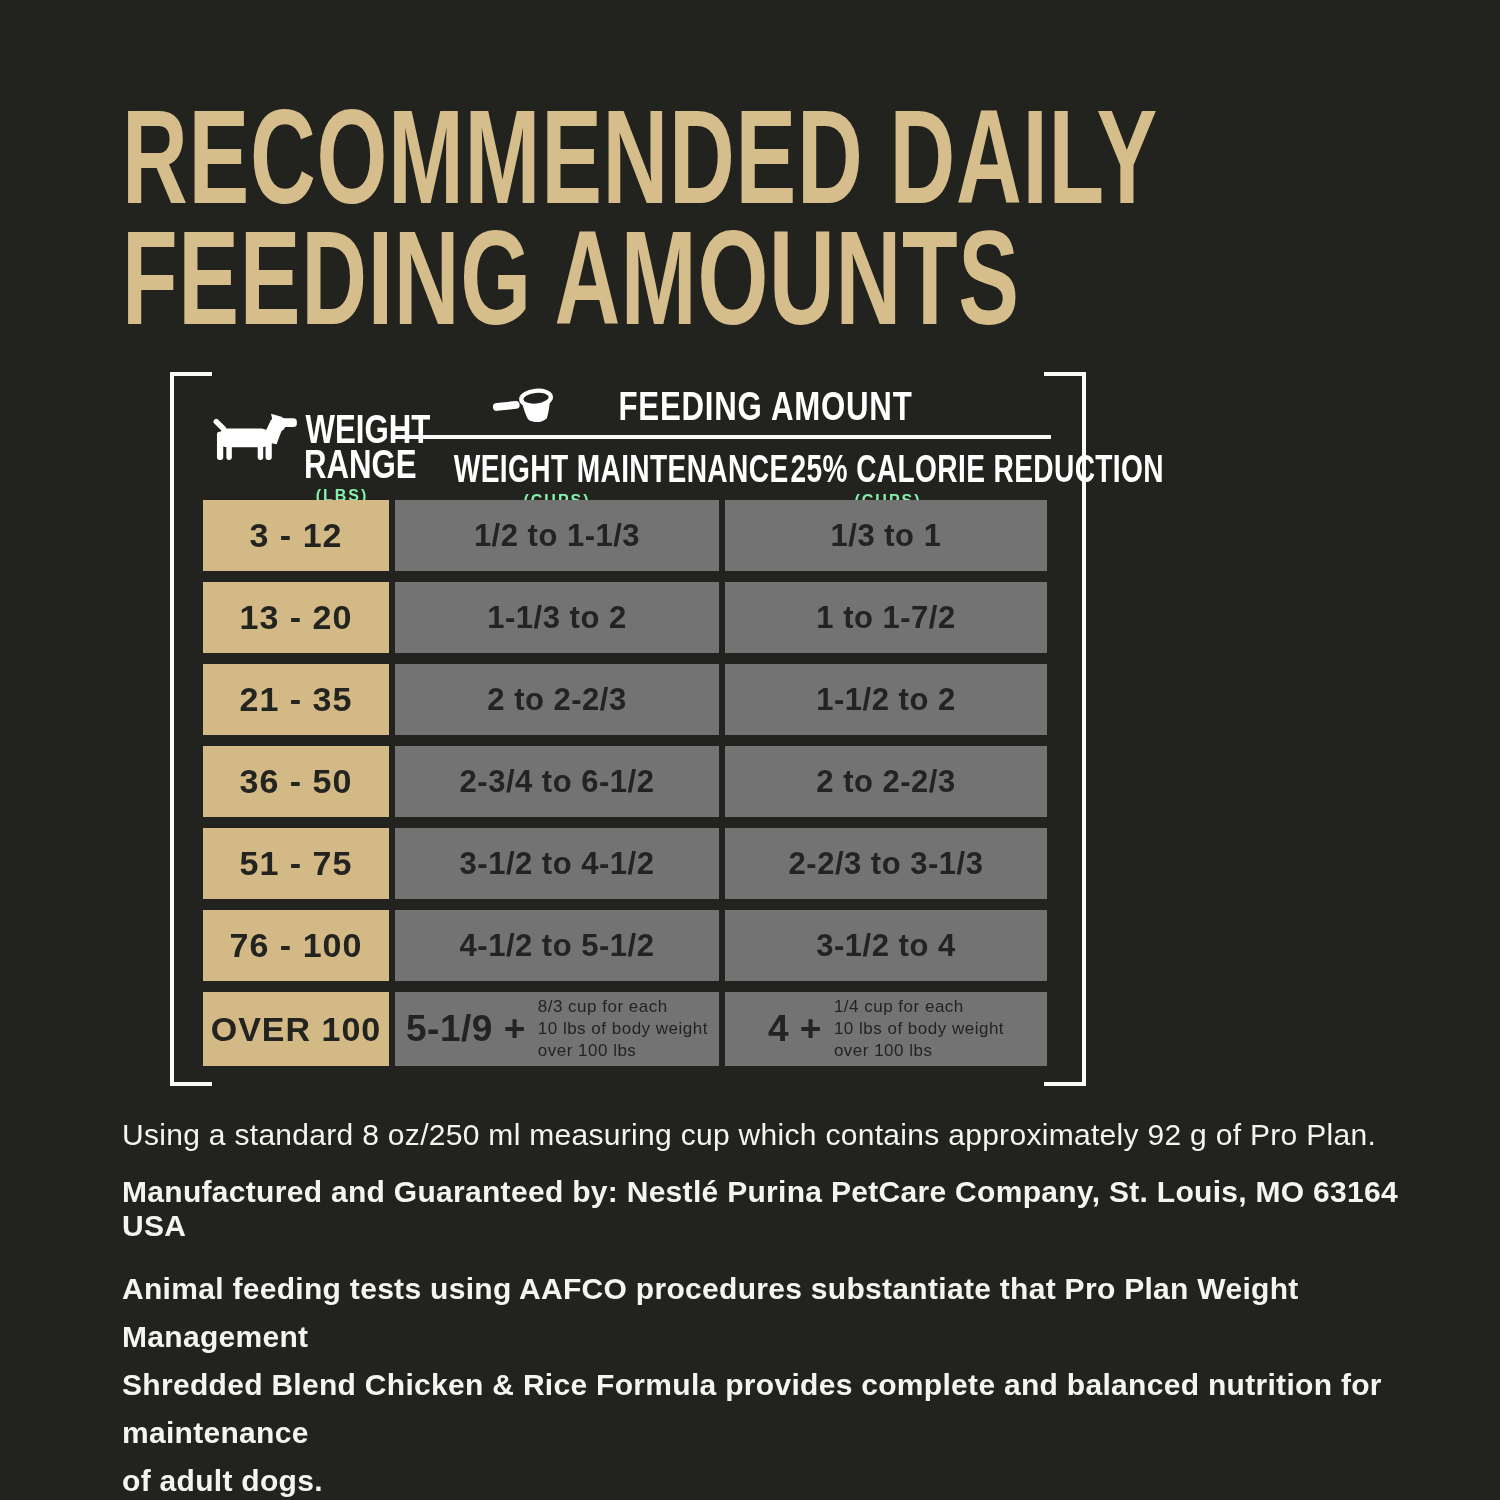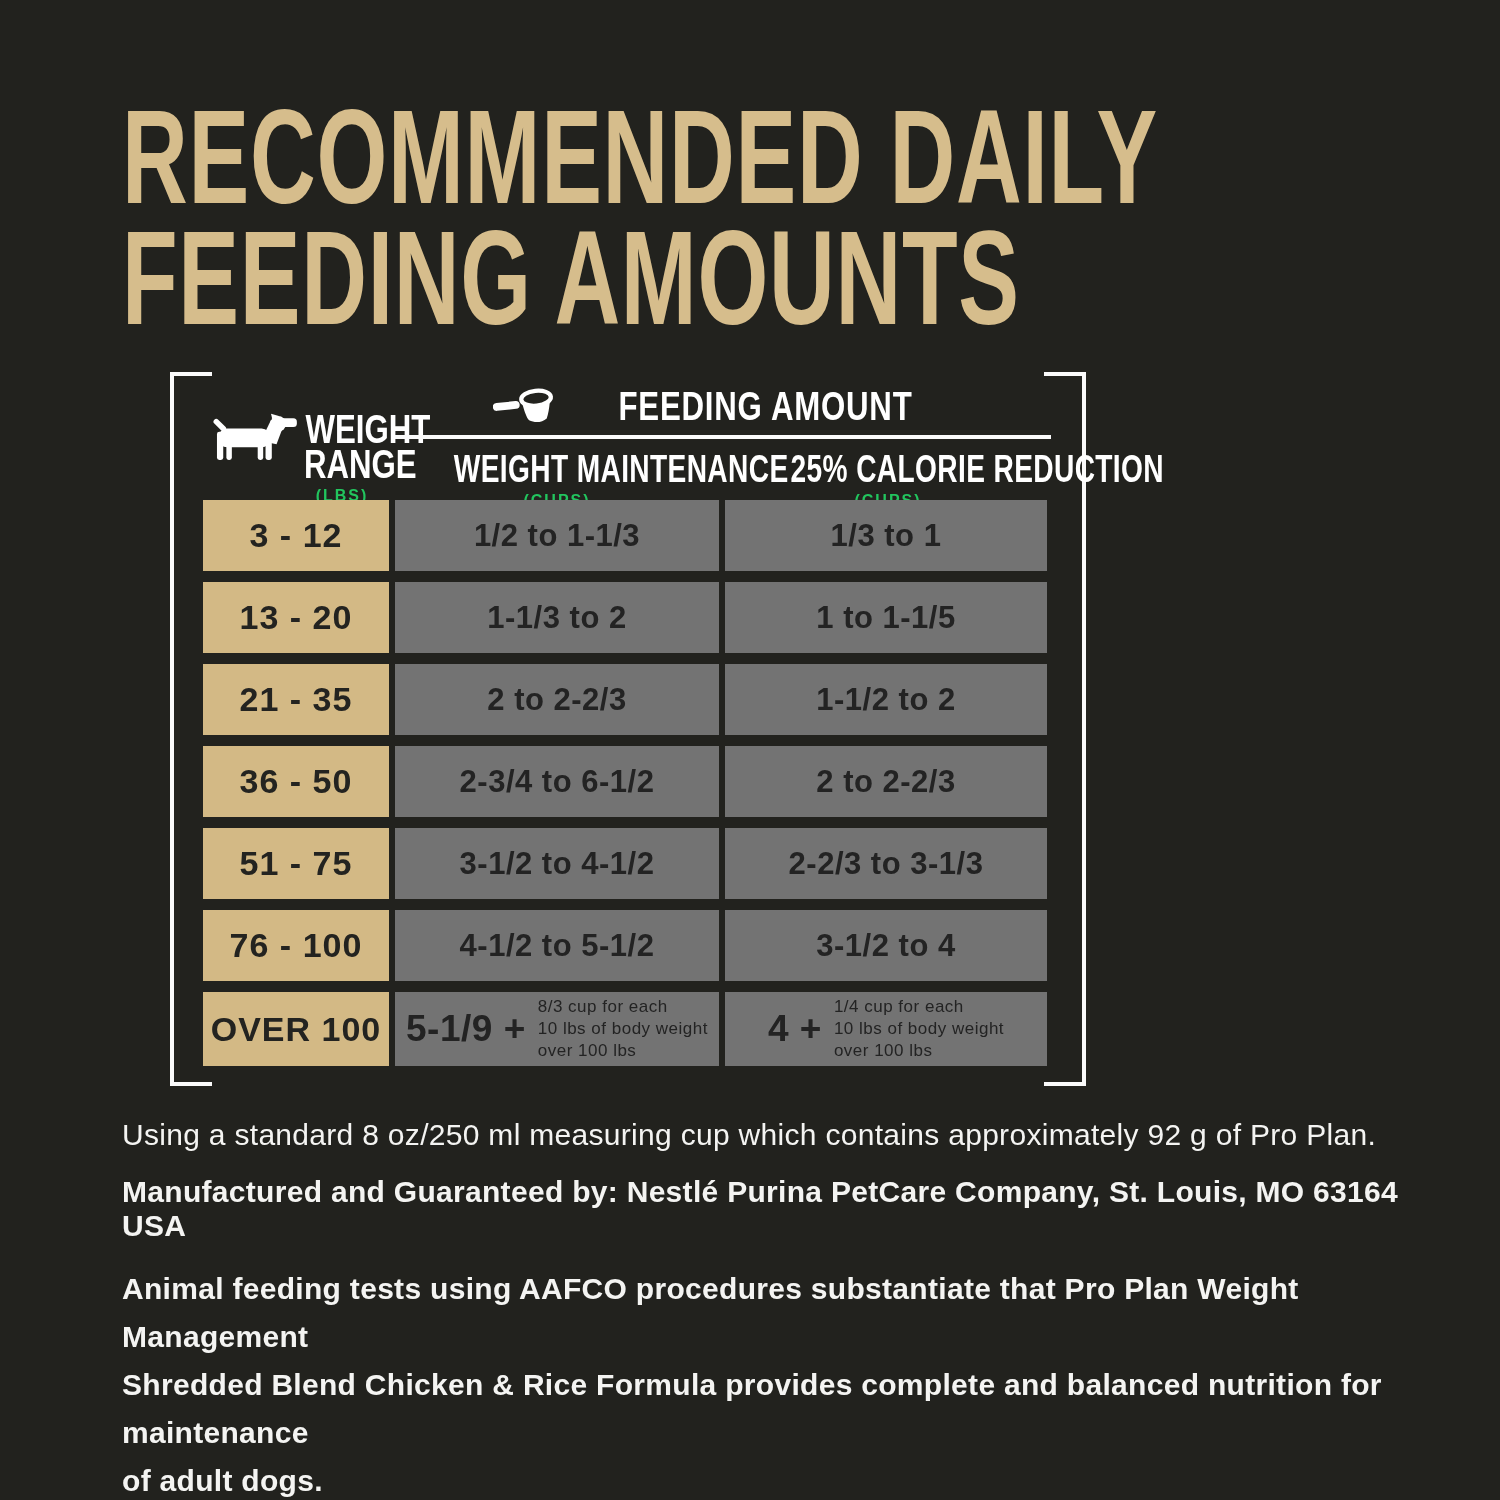--- a/index.html
+++ b/index.html
@@ -19,21 +19,21 @@
   
   .tablewrap { position:absolute; left:122px; top:372px; width:916px; height:714px;margin-left:48px; }
   .bracket { position:absolute; top:0; bottom:0; width:42px; }
   .bracket.left  { left:0;  border-left:4px solid #fafafa;  border-top:4px solid #fafafa; border-bottom:4px solid #fafafa; }
   .bracket.right { right:0; border-right:4px solid #fafafa; border-top:4px solid #fafafa; border-bottom:4px solid #fafafa; }
 
   .dog { position:absolute; left:36px; top:40px; width:94px; height:66px; }
   .wrtext { position:absolute; left:118px; top:40px; width:108px; text-align:center; color:#fff; }
   .wrline { font-size:40px; font-weight:bold; line-height:35px; white-space:nowrap; }
   .wrline span { display:inline-block; transform:scaleX(0.78); transform-origin:50% 50%; }
-  .unit { font-size:16px; font-weight:bold; letter-spacing:2px; color:#22c55e; margin-top:5px; }
+  .unit { font-size:16px; font-weight:bold; letter-spacing:2px; color:#86efac; margin-top:5px; }
 
   .feedhead { position:absolute; left:225px; top:12px; width:656px;
     display:flex; align-items:center; justify-content:center; gap:16px; color:#fff; }
   .cup { width:68px; height:42px; }
   .feedlabel { font-size:40px; font-weight:bold; white-space:nowrap; display:inline-block;
     transform:scaleX(0.78); transform-origin:50% 50%; letter-spacing:1px; }
 
   .rule { position:absolute; left:225px; top:63px; width:656px; height:4px; background:#fafafa; }
 
   .colhead { position:absolute; top:76px; text-align:center; color:#fff; }
@@ -118,21 +118,21 @@
       <div class="unit">(CUPS)</div>
     </div>
 
     <div class="rows">
       <div class="cell range">3 - 12</div>
       <div class="cell value">1/2 to 1-1/3</div>
       <div class="cell value">1/3 to 1</div>
 
       <div class="cell range">13 - 20</div>
       <div class="cell value">1-1/3 to 2</div>
-      <div class="cell value">1 to 1-1/5</div>
+      <div class="cell value">1 to 1-7/2</div>
 
       <div class="cell range">21 - 35</div>
       <div class="cell value">2 to 2-2/3</div>
       <div class="cell value">1-1/2 to 2</div>
 
       <div class="cell range">36 - 50</div>
       <div class="cell value">2-3/4 to 6-1/2</div>
       <div class="cell value">2 to 2-2/3</div>
 
       <div class="cell range">51 - 75</div>

